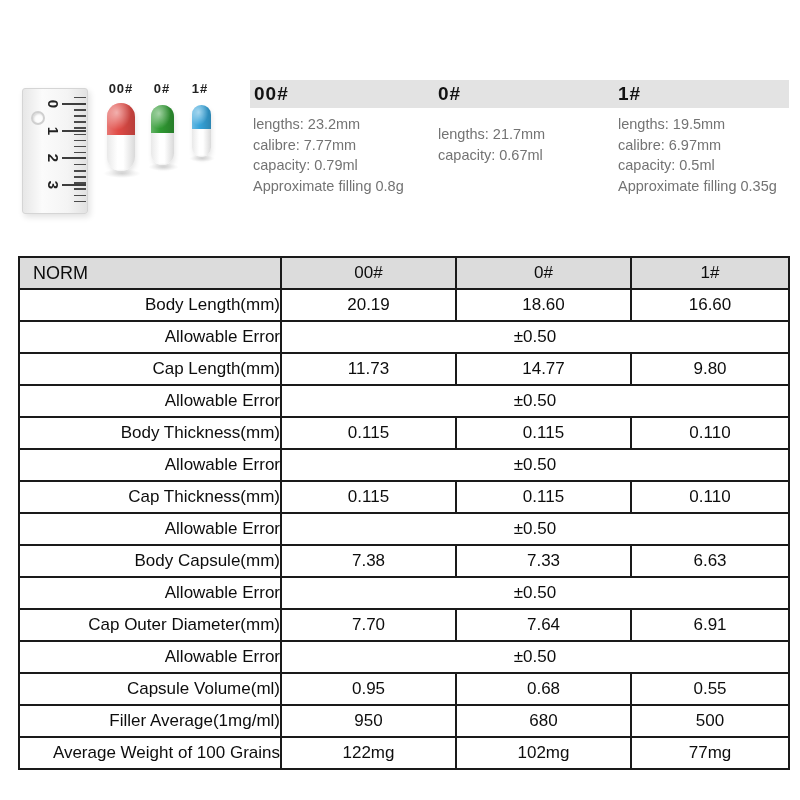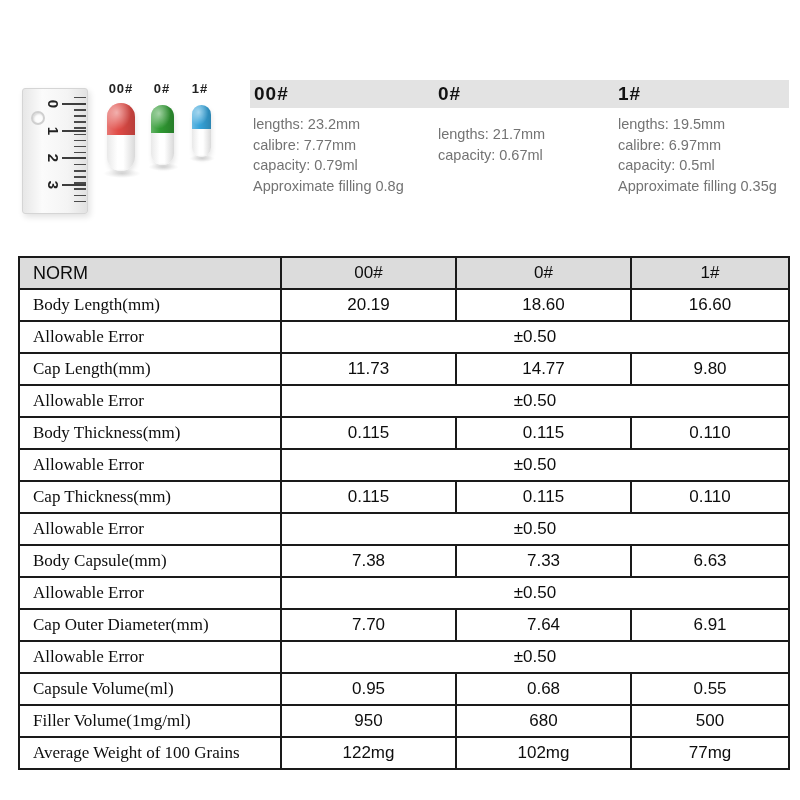--- a/index.html
+++ b/index.html
@@ -49,21 +49,21 @@
   .spec-col { position:absolute; top:114px; font-size:14.5px; line-height:20.5px; color:#737373; white-space:nowrap; }
   .spec-col-0 { left:253px; } .spec-col-1 { left:438px;margin-top:10px; } .spec-col-2 { left:618px; }
 
   
   .norm-table { position:absolute; left:18px; top:228px; width:770px; border-collapse:collapse;
            font-size:17px; color:#0d0d0d; table-layout:fixed;margin-top:28px; }
   .norm-table td, .norm-table th { border:2px solid #1a1a1a; height:32px; vertical-align:middle;
            padding:0; overflow:hidden; white-space:nowrap; }
   .norm-table .hdr { background:#dcdcdc; font-weight:normal; }
   .norm-table .hdr-label { text-align:left; padding-left:13px; font-size:18px; }
-  .norm-table .lbl { text-align:left; padding-left:13px;font-family:Liberation Serif, serif; }
+  .norm-table .lbl { text-align:right; padding-left:1px; }
   .norm-table .val { text-align:center; }
 </style>
 </head>
 <body>
 
 <div id="stage">
 
   <div class="ruler">
     <div class="ruler-ticks-minor"></div>
     <div class="ruler-tick-major tick-0"></div>
@@ -194,21 +194,21 @@
       <td class="lbl">Allowable Error</td>
       <td class="val" colspan="3">±0.50</td>
     </tr>
     <tr>
       <td class="lbl">Capsule Volume(ml)</td>
       <td class="val">0.95</td>
       <td class="val">0.68</td>
       <td class="val">0.55</td>
     </tr>
     <tr>
-      <td class="lbl">Filler Volume(1mg/ml)</td>
+      <td class="lbl">Filler Average(1mg/ml)</td>
       <td class="val">950</td>
       <td class="val">680</td>
       <td class="val">500</td>
     </tr>
     <tr>
       <td class="lbl">Average Weight of 100 Grains</td>
       <td class="val">122mg</td>
       <td class="val">102mg</td>
       <td class="val">77mg</td>
     </tr>

